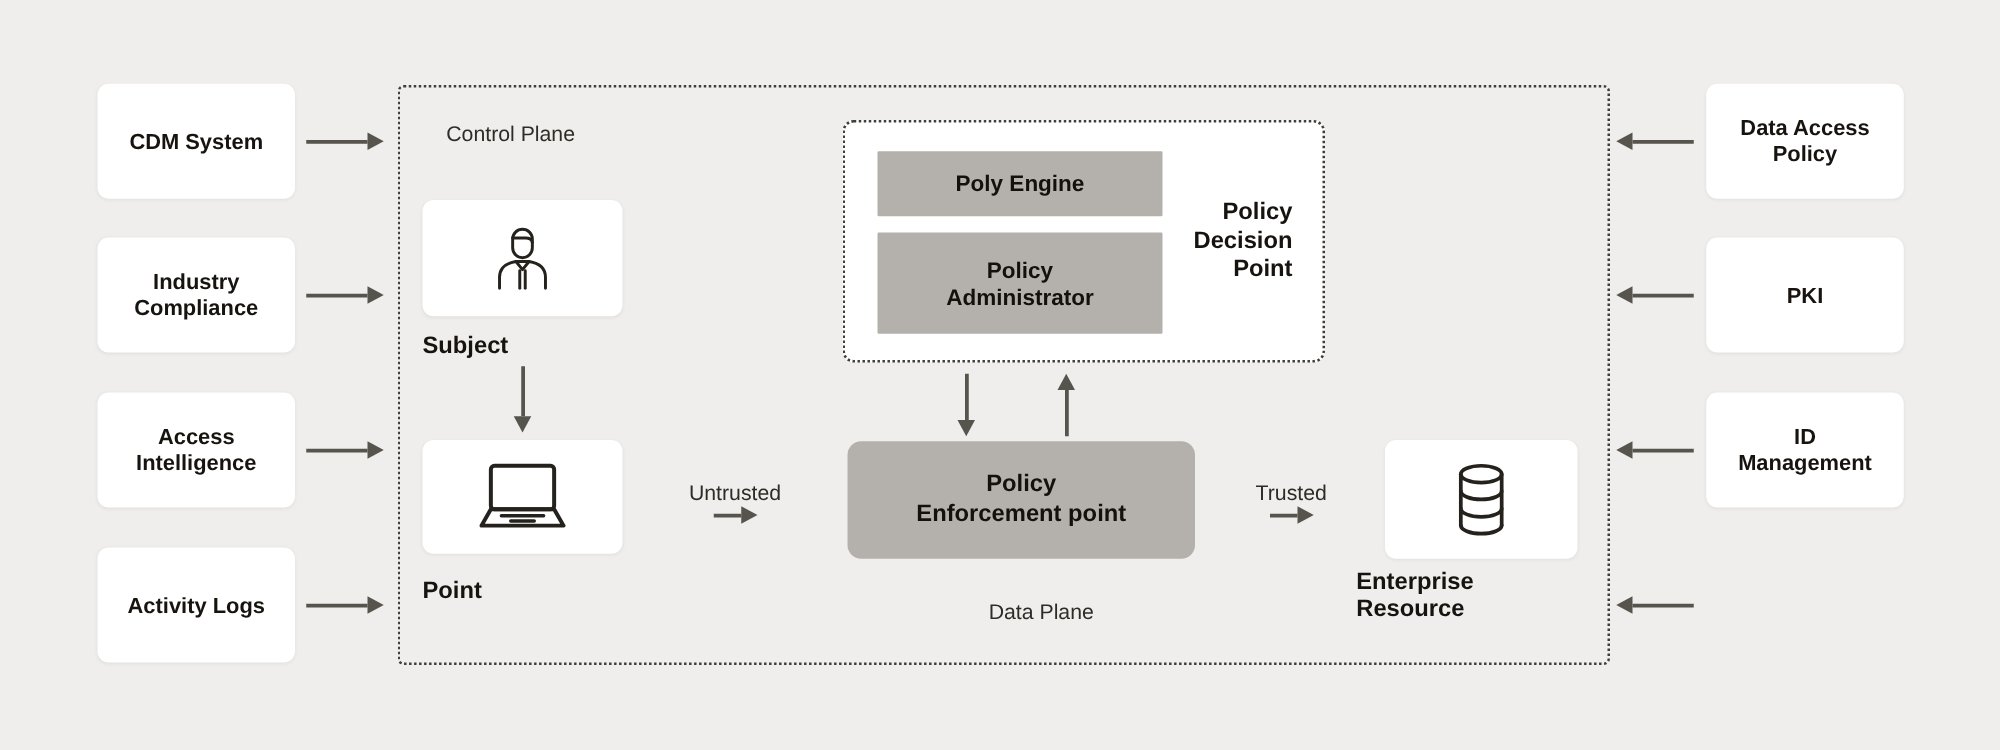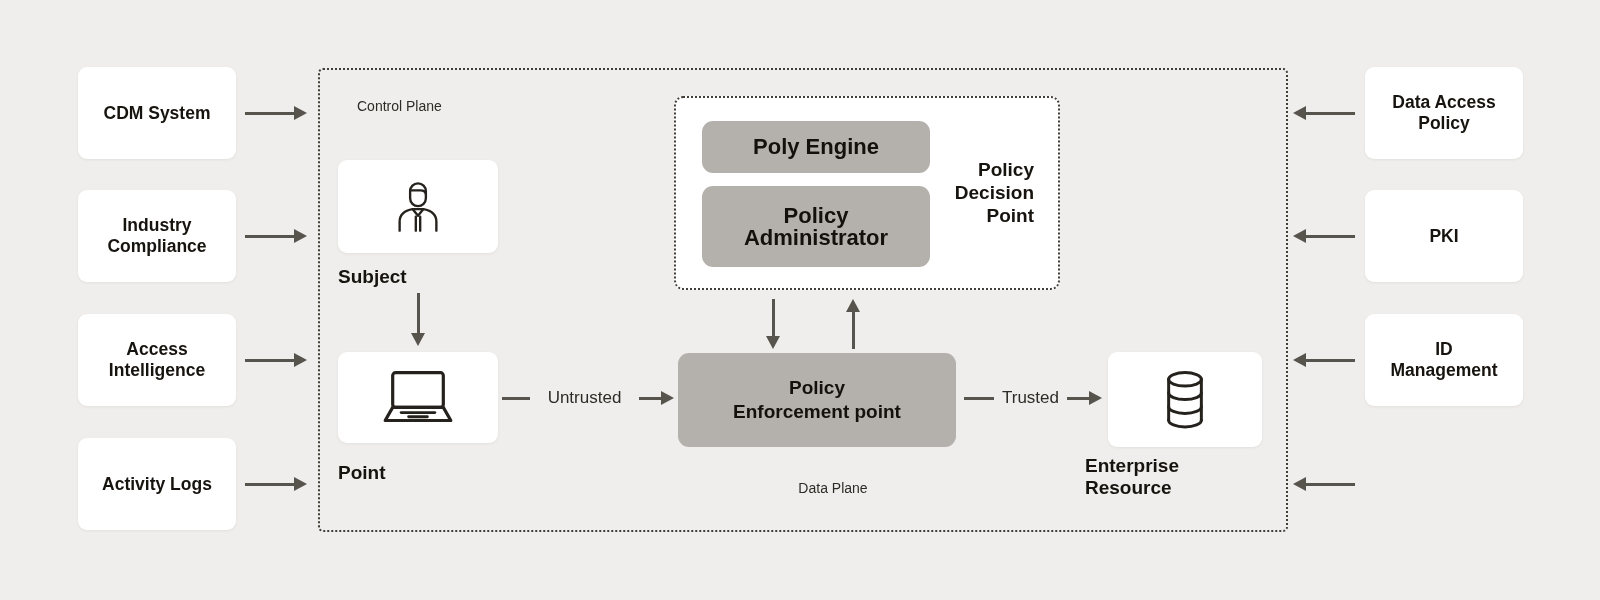--- a/index.html
+++ b/index.html
@@ -44,49 +44,49 @@
   }
 
   
   .zone{
     position:absolute;
     border:2px dotted var(--dots);
     border-radius:5px;
   }
   .zone-label{
     position:absolute;
-    font-size:14px;color:var(--muted);
+    font-size:17px;color:var(--muted);
   }
 
   
   .gray-box{
     position:absolute;
     background:var(--gray-box);
-    border-radius:11px;
+    border-radius:1px;
     display:flex;align-items:center;justify-content:center;
-    font-weight:700;font-size:22px;line-height:22px;
+    font-weight:700;font-size:18px;line-height:22px;
     text-align:center;white-space:pre-line;color:#14110d;
   }
 
   
   .arrow-h{position:absolute;display:flex;align-items:center;height:14px;}
   .shaft-h{flex:1;height:3px;background:var(--arrow);}
   .head-right{width:0;height:0;border-top:7px solid transparent;border-bottom:7px solid transparent;border-left:13px solid var(--arrow);}
   .head-left{width:0;height:0;border-top:7px solid transparent;border-bottom:7px solid transparent;border-right:13px solid var(--arrow);}
 
   
   .arrow-v{position:absolute;display:flex;flex-direction:column;align-items:center;width:14px;}
   .shaft-v{flex:1;width:3px;background:var(--arrow);}
   .head-down{width:0;height:0;border-left:7px solid transparent;border-right:7px solid transparent;border-top:13px solid var(--arrow);}
   .head-up{width:0;height:0;border-left:7px solid transparent;border-right:7px solid transparent;border-bottom:13px solid var(--arrow);}
 
   
   .flow{
     position:absolute;height:26px;
-    display:flex;align-items:center;justify-content:space-between;
+    display:flex;align-items:center;justify-content:space-between;flex-direction:column;
   }
   .flow .seg{height:3px;background:var(--arrow);}
   .flow .flow-label{font-size:17px;color:var(--muted);padding:0 6px;white-space:nowrap;}
   .flow .mini-arrow{display:flex;align-items:center;}
   .flow .mini-shaft{width:22px;height:3px;background:var(--arrow);}
 
   .pdp-caption{
     position:absolute;
     font-weight:700;font-size:19px;line-height:23px;
     text-align:right;white-space:pre-line;

